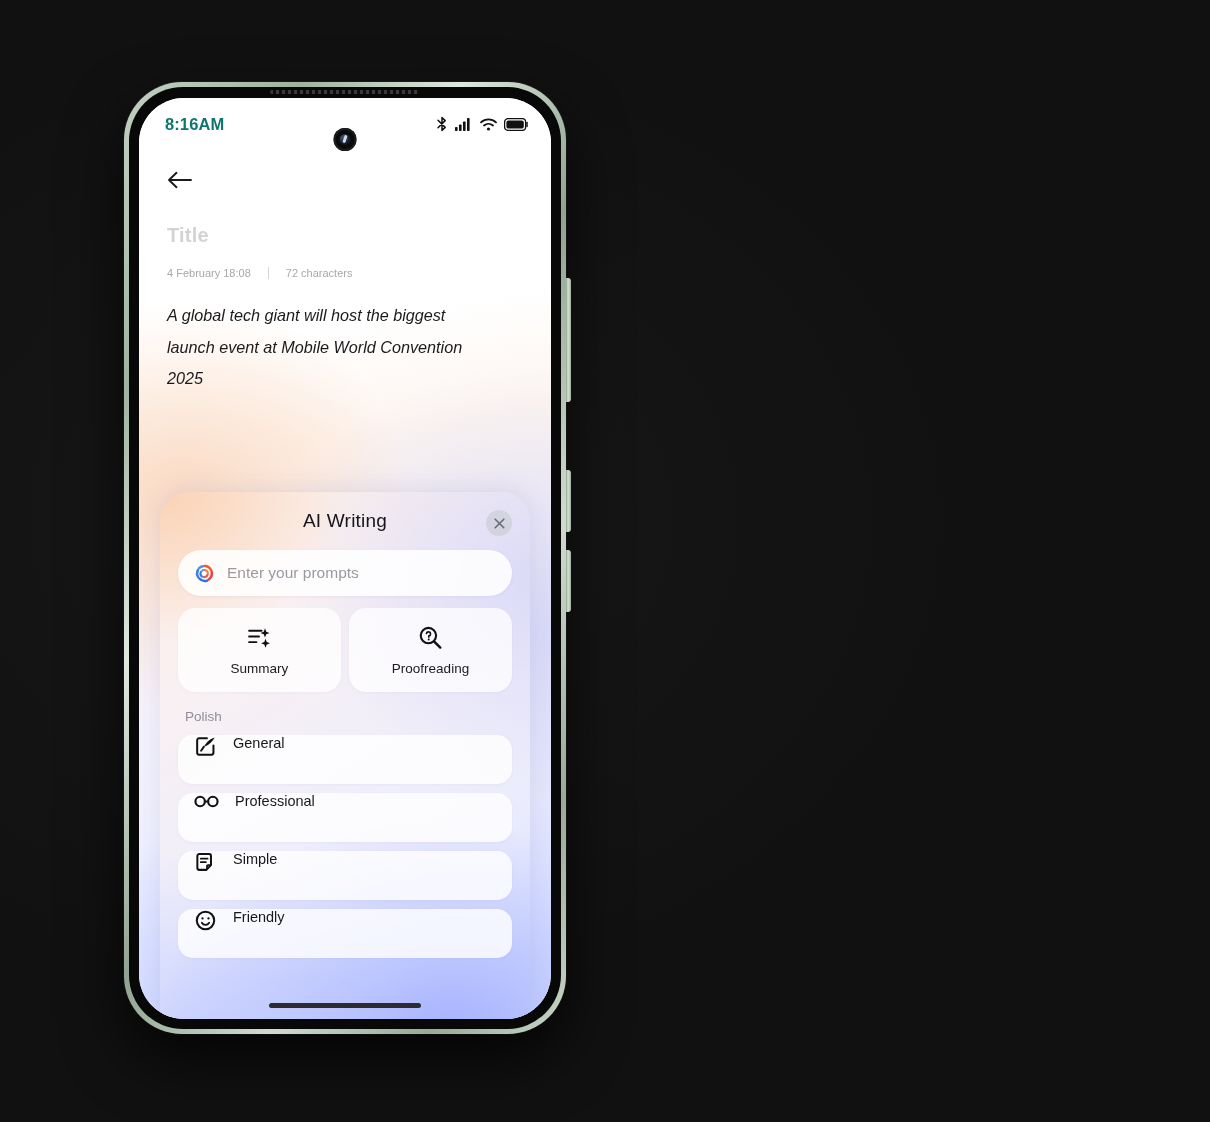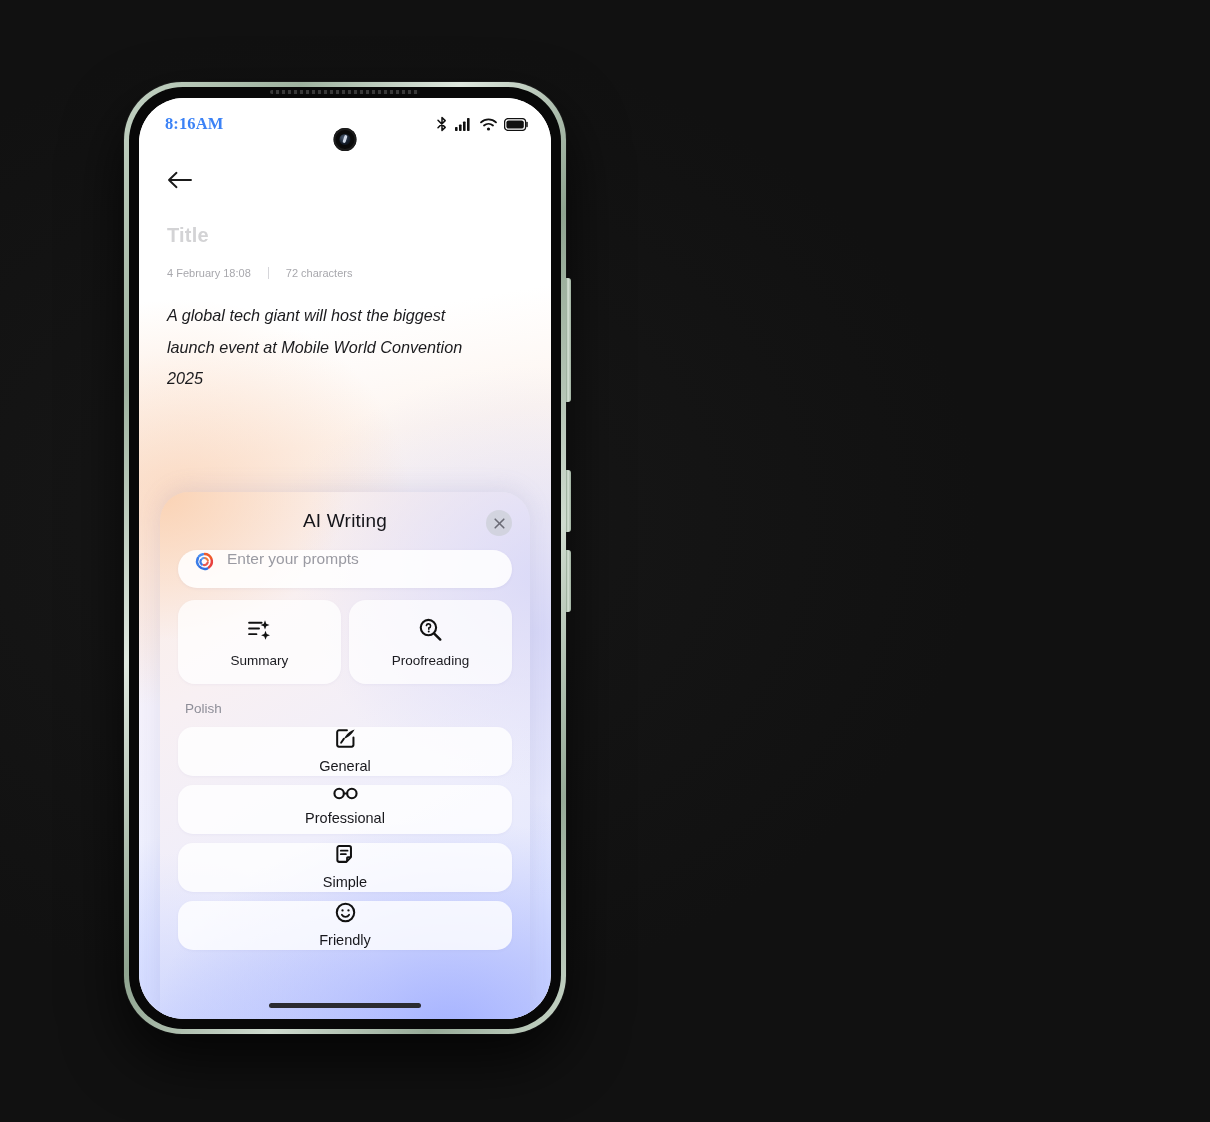--- a/index.html
+++ b/index.html
@@ -94,23 +94,22 @@
     position: relative;
     height: 52px;
     display: flex;
     align-items: center;
     padding: 0 22px 0 26px;
     z-index: 4;
   }
   #clock {
     font-size: 16.5px;
     font-weight: bold;
-    color: #3b82f6;
+    color: #0f766e;
     letter-spacing: 0.1px;
-    font-family: Liberation Serif, serif;
   }
   #status-right {
     margin-left: auto;
     display: flex;
     align-items: center;
     gap: 7px;
   }
 
   
   #camera {
@@ -229,24 +228,25 @@
     border-radius: 50%;
     background: rgba(205,207,216,0.78);
     display: flex;
     align-items: center;
     justify-content: center;
     cursor: pointer;
   }
 
   
   #prompt-row {
-    height: 38px;
+    height: 46px;
     border-radius: 23px;
     background: rgba(255,255,255,0.86);
     display: flex;
+    align-items: center;
     padding: 0 15px;
     gap: 11px;
     box-shadow: 0 1px 3px rgba(130,130,180,0.10);
     cursor: text;
   }
   #prompt-placeholder {
     font-size: 15.5px;
     color: #9a9aa2;
   }
 
@@ -285,26 +285,24 @@
     margin-top: 11px;
     display: flex;
     flex-direction: column;
     gap: 9px;
   }
   .polish-row {
     height: 49px;
     border-radius: 15px;
     background: rgba(255,255,255,0.80);
     display: flex;
-    align-items: center;
     padding: 0 16px;
-    gap: 8px;
+    gap: 16px;
     cursor: pointer;
     box-shadow: 0 1px 3px rgba(130,130,180,0.07);
-    flex-direction: column;
   }
   .polish-row .label {
     font-size: 14.5px;
     color: #18181d;
   }
 
   
   #home-indicator {
     position: absolute;
     bottom: 11px;

